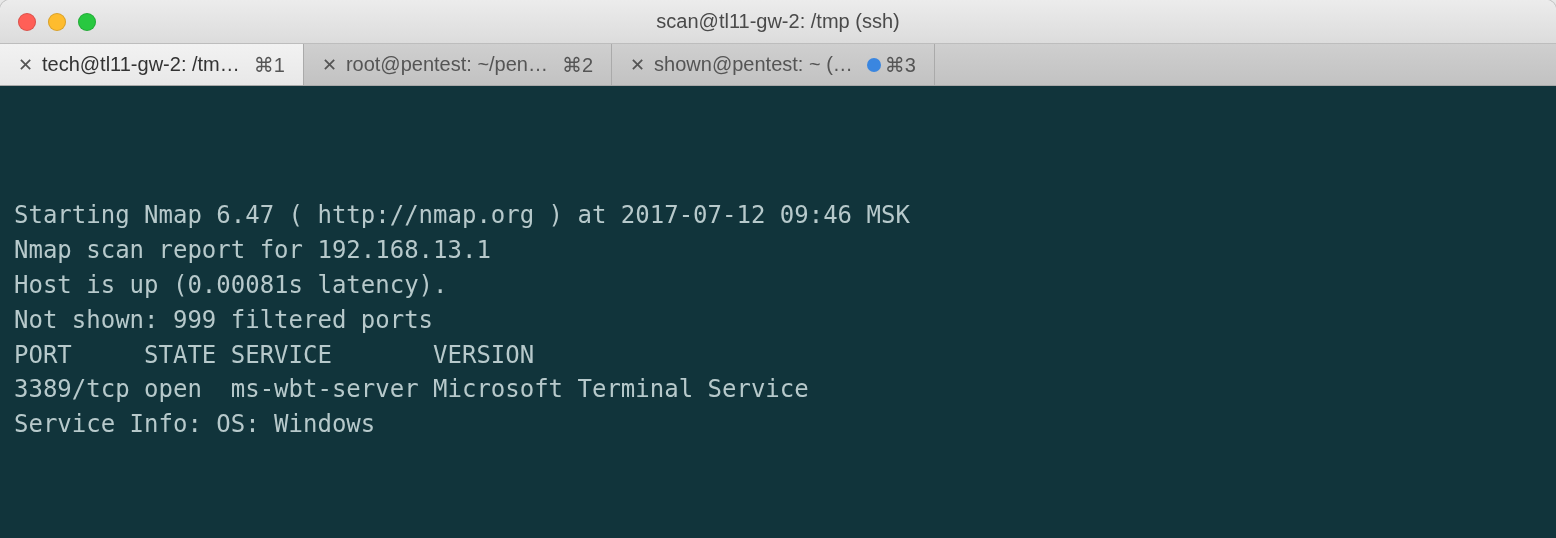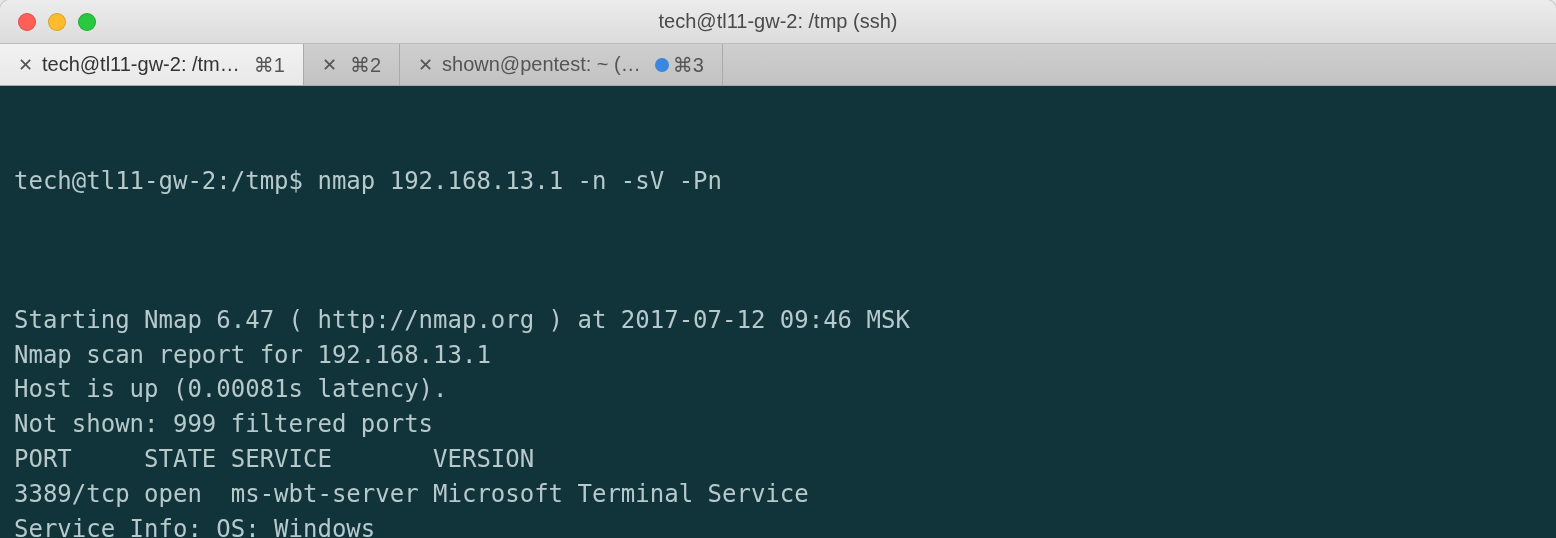--- a/index.html
+++ b/index.html
@@ -109,46 +109,46 @@
 <body>
 
 <div class="window">
 
   <div class="titlebar">
     <div class="traffic">
       <div class="dot dot-red"></div>
       <div class="dot dot-yellow"></div>
       <div class="dot dot-green"></div>
     </div>
-    <div class="title">tech@tl11-gw-2: /tmp (ssh)</div>
+    <div class="title">scan@tl11-gw-2: /tmp (ssh)</div>
   </div>
 
   <div class="tabbar">
 
     <div class="tab active">
       <span class="x">✕</span>
       <span class="label">tech@tl11-gw-2: /tm…</span>
       <span class="shortcut">⌘1</span>
     </div>
 
     <div class="tab inactive">
       <span class="x">✕</span>
+      <span class="label">root@pentest: ~/pen…</span>
       <span class="shortcut">⌘2</span>
     </div>
 
     <div class="tab inactive">
       <span class="x">✕</span>
       <span class="label">shown@pentest: ~ (…</span>
       <span class="shortcut">
         <span class="blue-dot"></span>
         <span>⌘3</span>
       </span>
     </div>
 
   </div>
 
   <div class="terminal">
-    <div class="line"><span>tech@tl11-gw-2:/tmp$ </span><span>nmap 192.168.13.1 -n -sV -Pn</span></div>
     <div id="term-output"><div class="line">&nbsp;</div><div class="line">Starting Nmap 6.47 ( http://nmap.org ) at 2017-07-12 09:46 MSK</div><div class="line">Nmap scan report for 192.168.13.1</div><div class="line">Host is up (0.00081s latency).</div><div class="line">Not shown: 999 filtered ports</div><div class="line">PORT     STATE SERVICE       VERSION</div><div class="line">3389/tcp open  ms-wbt-server Microsoft Terminal Service</div><div class="line">Service Info: OS: Windows</div></div>
     
   </div>
 
 </div>
 
 </body></html>

